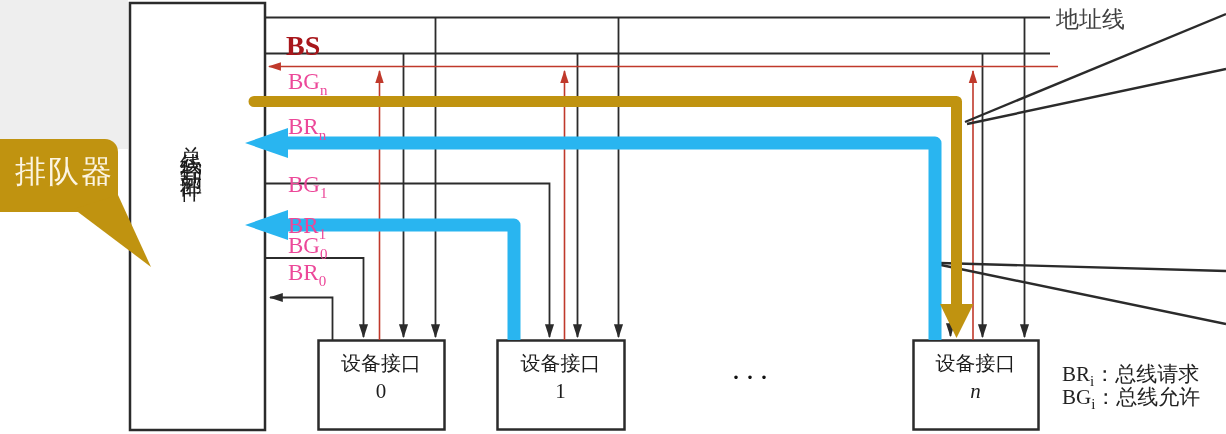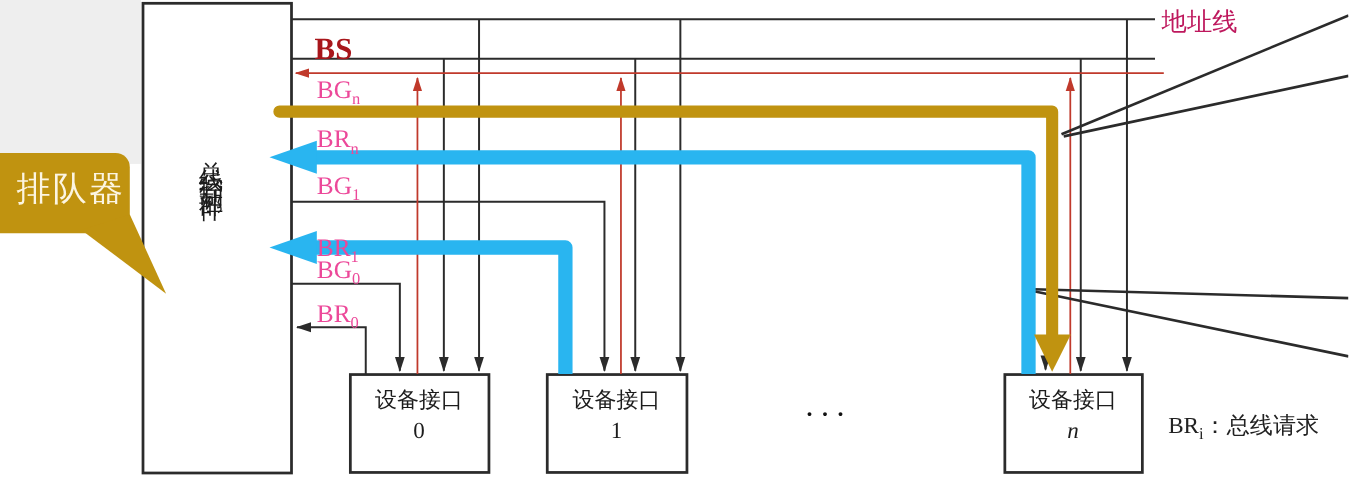--- a/index.html
+++ b/index.html
@@ -15,21 +15,21 @@
   .cyanln{stroke:var(--cyan);stroke-width:13;fill:none;stroke-linejoin:round;stroke-linecap:butt;}
   .goldln{stroke:var(--gold);stroke-width:11;fill:none;stroke-linejoin:round;stroke-linecap:round;}
   .cyanfill{fill:var(--cyan);}
   .goldfill{fill:var(--gold);}
   .mkK{fill:var(--ink);}
   .mkR{fill:var(--red);}
   
   .bs{left:286px;top:30px;font-size:28px;font-weight:700;color:var(--redtext);}
   .sig{left:288px;font-size:23px;}
   .sig sub,.leg sub{font-size:15px;}
-  .busname{left:1056px;font-size:23px;color:#be185d;font-family:"DejaVu Sans","Liberation Sans",sans-serif;}
+  .busname{left:1056px;font-size:23px;color:#404040;font-family:"DejaVu Sans","Liberation Sans",sans-serif;}
   .vtext{left:176px;top:128px;writing-mode:vertical-rl;text-orientation:upright;
          font-size:22px;letter-spacing:7px;color:#1b1b1b;
          font-family:"DejaVu Sans","Liberation Sans",sans-serif;}
   .dev{position:absolute;top:348px;height:80px;display:flex;flex-direction:column;
        align-items:center;justify-content:flex-start;color:#1c1c1c;}
   .dev-t{font-size:20px;font-family:"DejaVu Sans","Liberation Sans",sans-serif;line-height:30px;}
   .dev-n{font-size:21px;line-height:26px;}
   .italic .dev-n{font-style:italic;}
   .dots{left:731px;top:360px;font-size:30px;letter-spacing:4px;color:#111;}
   .leg{left:1062px;font-size:21px;color:#222;}
@@ -116,37 +116,38 @@
   </svg>
 
   <div class="lab bub"><span>排队器</span></div>
 
   <div class="lab vtext"><span>总线控制部件</span></div>
 
   <div class="lab bs"><span>BS</span></div>
 
   <div class="lab sig" style="top:69px"><span>BG</span><sub>n</sub></div>
   <div class="lab sig" style="top:114px"><span>BR</span><sub>n</sub></div>
-  <div class="lab sig" style="top:156px"><span>BG</span><sub>1</sub></div>
+  <div class="lab sig" style="top:172px"><span>BG</span><sub>1</sub></div>
   <div class="lab sig" style="top:213px"><span>BR</span><sub>1</sub></div>
   <div class="lab sig" style="top:233px"><span>BG</span><sub>0</sub></div>
-  <div class="lab sig" style="top:273px"><span>BR</span><sub>0</sub></div>
+  <div class="lab sig" style="top:260px"><span>BR</span><sub>0</sub></div>
 
   <div class="lab busname" style="top:4px"><span>地址线</span></div>
 
   <div class="lab dev" style="left:318px;width:126px">
     <div class="dev-t">设备接口</div>
     <div class="dev-n">0</div>
   </div>
   <div class="lab dev" style="left:497px;width:127px">
     <div class="dev-t">设备接口</div>
     <div class="dev-n">1</div>
   </div>
   <div class="lab dev italic" style="left:913px;width:125px">
     <div class="dev-t">设备接口</div>
     <div class="dev-n">n</div>
   </div>
 
   <div class="lab dots"><span>···</span></div>
 
-  <div class="lab leg" style="top:373px"><span>BR</span><sub>i</sub><span class="zh">：总线请求</span></div>
+  <div class="lab leg" style="top:360px"><span>BR</span><sub>i</sub><span class="zh">：总线请求</span></div>
+  <div class="lab leg" style="top:383px"><span>BG</span><sub>i</sub><span class="zh">：总线允许</span></div>
 
 </div>
 
 </body></html>

